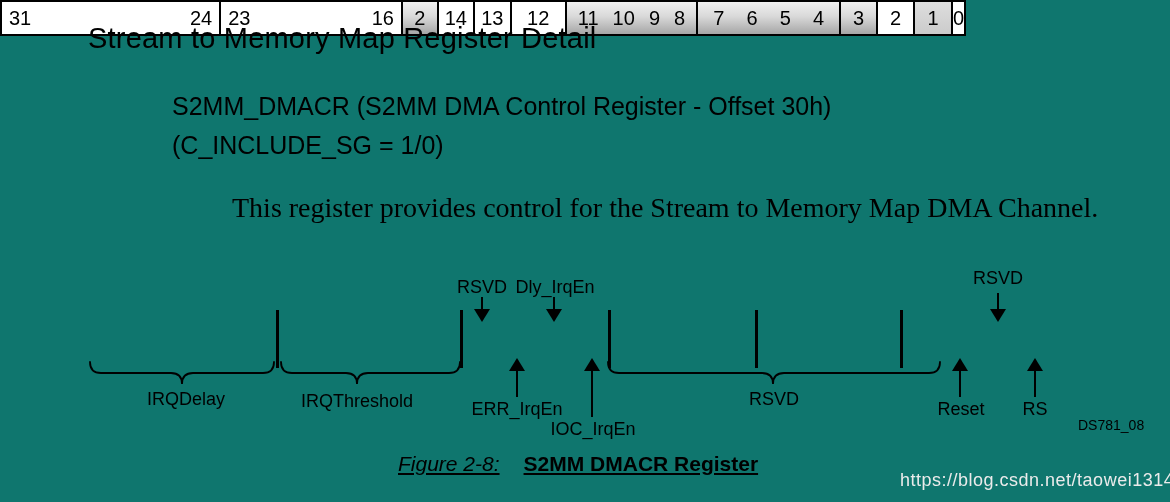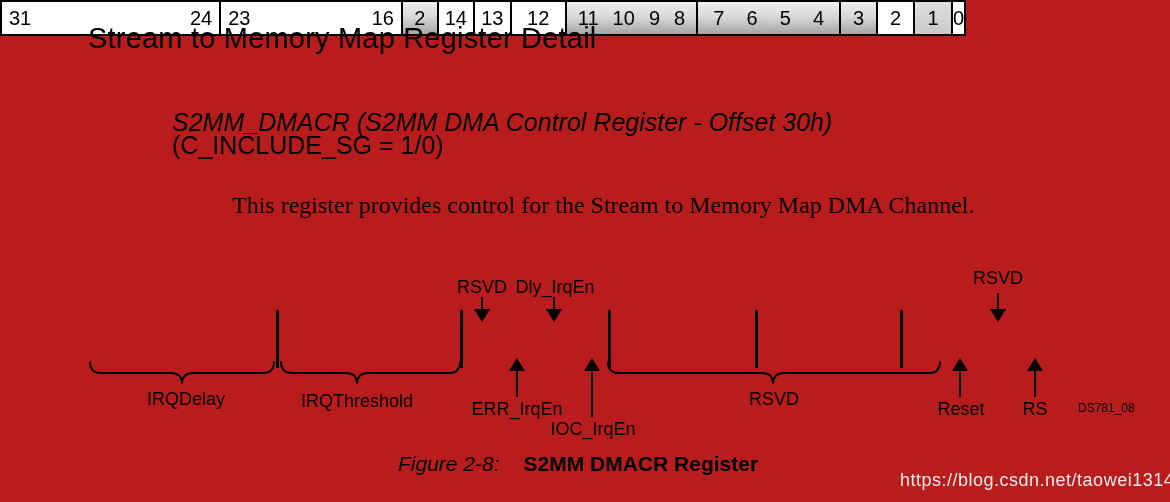--- a/index.html
+++ b/index.html
@@ -1,26 +1,26 @@
 <!DOCTYPE html>
 <html><head>
 <meta charset="utf-8">
 <style>
   * { margin:0; padding:0; box-sizing:border-box; }
   html,body { background:#ffffff; }
   #canvas {
-    position:relative; width:1170px; height:502px; background:#b91c1c;
+    position:relative; width:1170px; height:502px; background:#0f766e;
     font-family:"Liberation Sans", sans-serif; color:#000; overflow:hidden;
   }
   .abs { position:absolute; }
   #page-title { left:88px; top:22px; font-size:29px; letter-spacing:0.2px; }
   .subtitle { left:172px; font-size:25px; }
-  #subtitle-1 { top:108px;font-style:italic; }
+  #subtitle-1 { top:92px; }
   #subtitle-2 { top:131px; }
-  #description { left:232px; top:192px; font-family:"Liberation Serif", serif; font-size:24px; }
+  #description { left:232px; top:192px; font-family:"Liberation Serif", serif; font-size:28px; }
 
   
   #reg-row {
     left:87px; top:322px; width:966px; height:36px;
     border:2px solid #000; display:flex; background:#fff;
   }
   .cell {
     height:100%; border-right:2px solid #000; display:flex; align-items:center;
     font-size:20px; justify-content:center; background:#fff;
   }
@@ -34,23 +34,23 @@
 
   .callout-label { font-size:18px; transform:translateX(-50%); white-space:nowrap; }
   .arrow { display:flex; flex-direction:column; align-items:center; }
   .stem { width:2px; background:#000; }
   .head-down { width:0; height:0; border-left:8px solid transparent; border-right:8px solid transparent; border-top:13px solid #000; }
   .head-up { width:0; height:0; border-left:8px solid transparent; border-right:8px solid transparent; border-bottom:13px solid #000; }
 
   #braces { left:0; top:362px; width:1170px; height:26px; overflow:visible; }
   #braces path { fill:none; stroke:#000; stroke-width:1.8; stroke-linecap:round; }
 
-  #doc-ref { left:1078px; top:401px; font-size:12px; }
+  #doc-ref { left:1078px; top:417px; font-size:14px; }
 
-  #caption { left:398px; top:452px; display:flex; gap:24px; align-items:baseline; }
+  #caption { left:398px; top:452px; display:flex; gap:24px; align-items:baseline;text-decoration:underline; }
   #caption .fig-label { font-size:21px; font-style:italic; }
   #caption .fig-title { font-size:21px; font-weight:bold; }
 
   #watermark { left:900px; top:470px; font-size:18px; color:#ebebeb; letter-spacing:0.5px; }
 </style>
 </head>
 <body>
 
 <div id="canvas">
 

